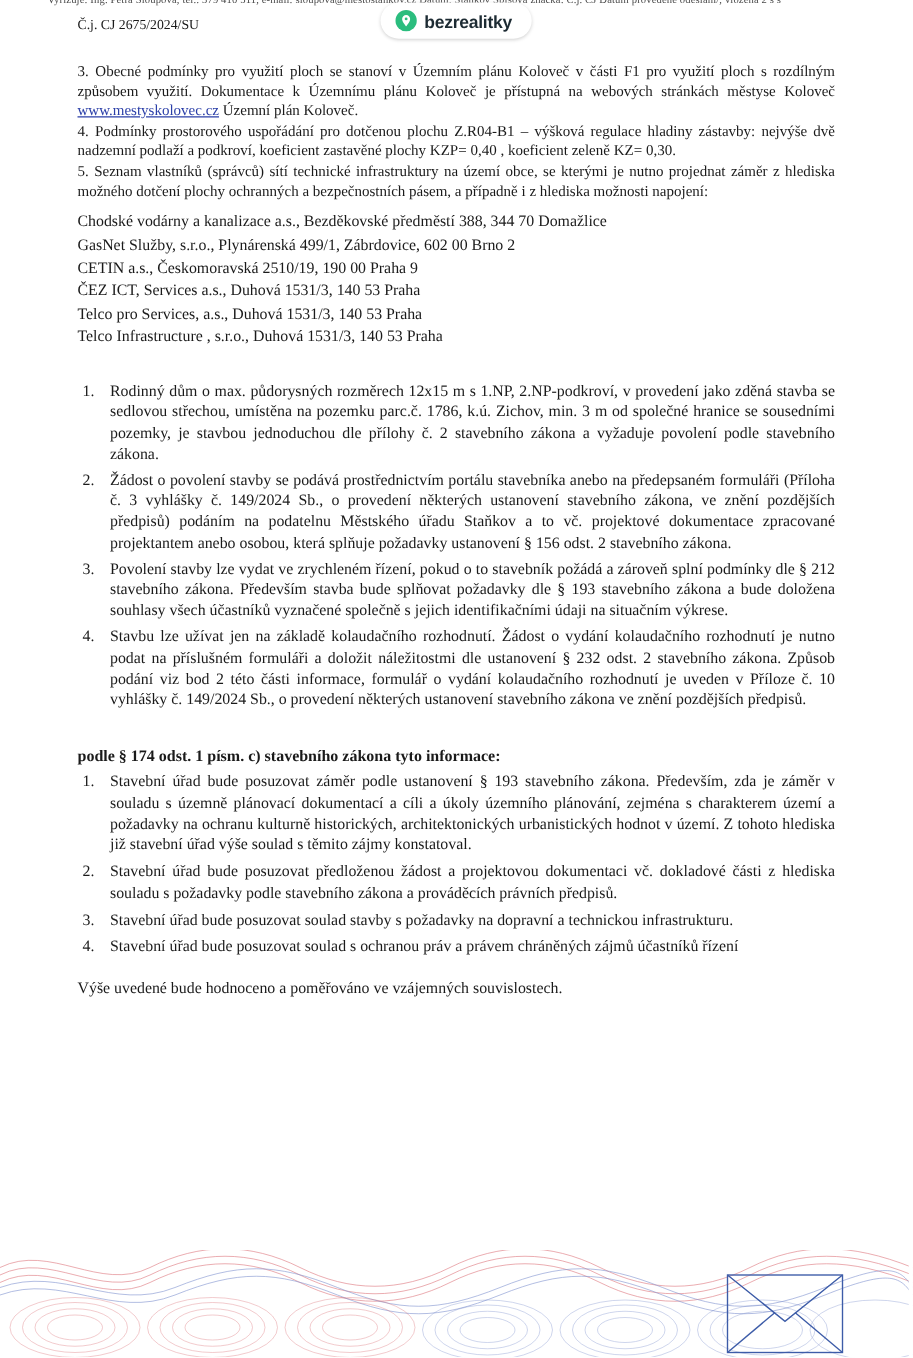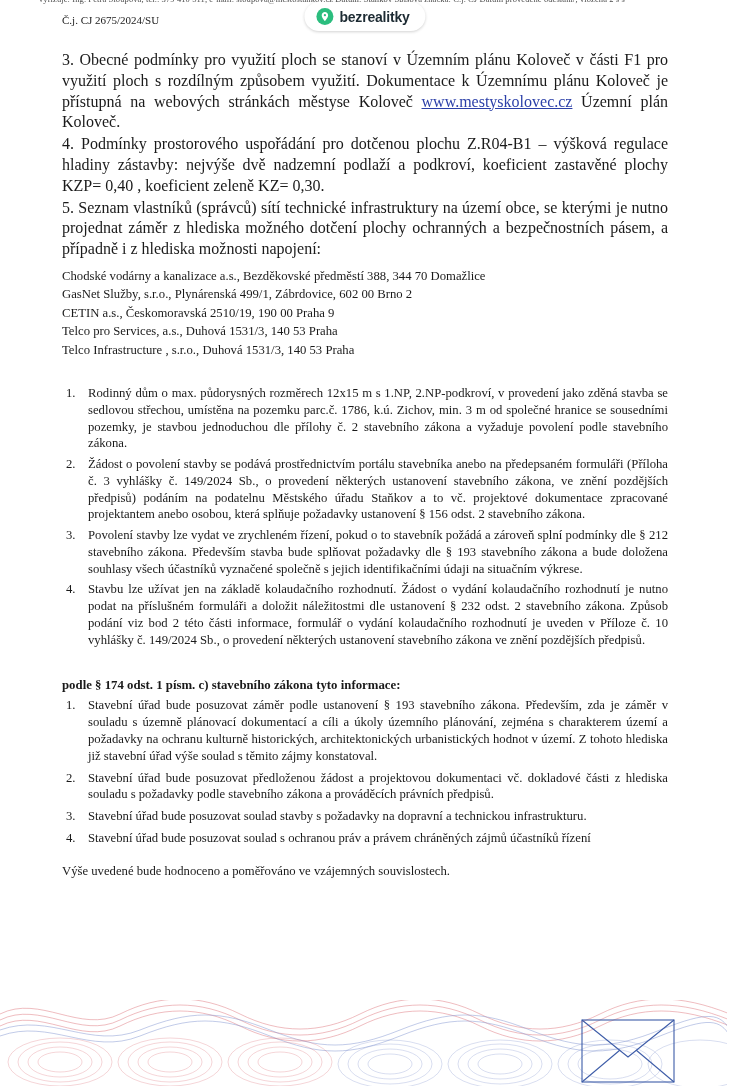--- a/index.html
+++ b/index.html
@@ -87,21 +87,21 @@
 
   .content {
     position: absolute;
     top: 36px;
     left: 62px;
     width: 606px;
   }
 
   p.para {
     margin: 0 0 1px 0;
-    font-size: 16px;
+    font-size: 12px;
     line-height: 1.30;
     text-align: justify;
   }
   p.para.j { text-align: justify; }
 
   .link {
     color: #2b3fa8;
     text-decoration: underline;
   }
 
@@ -221,20 +221,21 @@
         <span>5.</span>
         <span>Seznam vlastníků (správců) sítí technické infrastruktury na území obce, se kterými je nutno projednat záměr z hlediska možného dotčení plochy ochranných a bezpečnostních pásem, a případně i z hlediska možnosti napojení:</span>
       </p>
 
       <div class="gap-sm"></div>
 
       <ul class="plain">
         <li>Chodské vodárny a kanalizace a.s., Bezděkovské předměstí 388, 344 70  Domažlice</li>
         <li>GasNet Služby, s.r.o., Plynárenská 499/1, Zábrdovice, 602 00 Brno 2</li>
         <li>CETIN a.s., Českomoravská 2510/19, 190 00 Praha 9</li>
+        <li>ČEZ ICT, Services a.s., Duhová 1531/3, 140 53 Praha</li>
         <li>Telco pro Services, a.s., Duhová 1531/3, 140 53 Praha</li>
         <li>Telco Infrastructure , s.r.o., Duhová 1531/3, 140 53 Praha</li>
       </ul>
 
       <div class="gap-lg"></div>
 
 
       <ol class="numlist">
         <li>Rodinný dům o max. půdorysných rozměrech 12x15 m s 1.NP, 2.NP-podkroví, v provedení jako zděná stavba se sedlovou střechou, umístěna na pozemku parc.č. 1786, k.ú. Zichov, min. 3 m od společné hranice se sousedními pozemky, je stavbou jednoduchou dle přílohy č. 2  stavebního zákona a vyžaduje povolení podle stavebního zákona.</li>
         <li>Žádost o povolení stavby se podává prostřednictvím portálu stavebníka anebo na předepsaném formuláři (Příloha č. 3 vyhlášky č. 149/2024 Sb., o provedení některých ustanovení stavebního zákona, ve znění pozdějších předpisů) podáním na podatelnu Městského úřadu Staňkov a to vč. projektové dokumentace zpracované projektantem anebo osobou, která splňuje požadavky ustanovení § 156 odst. 2 stavebního zákona.</li>

